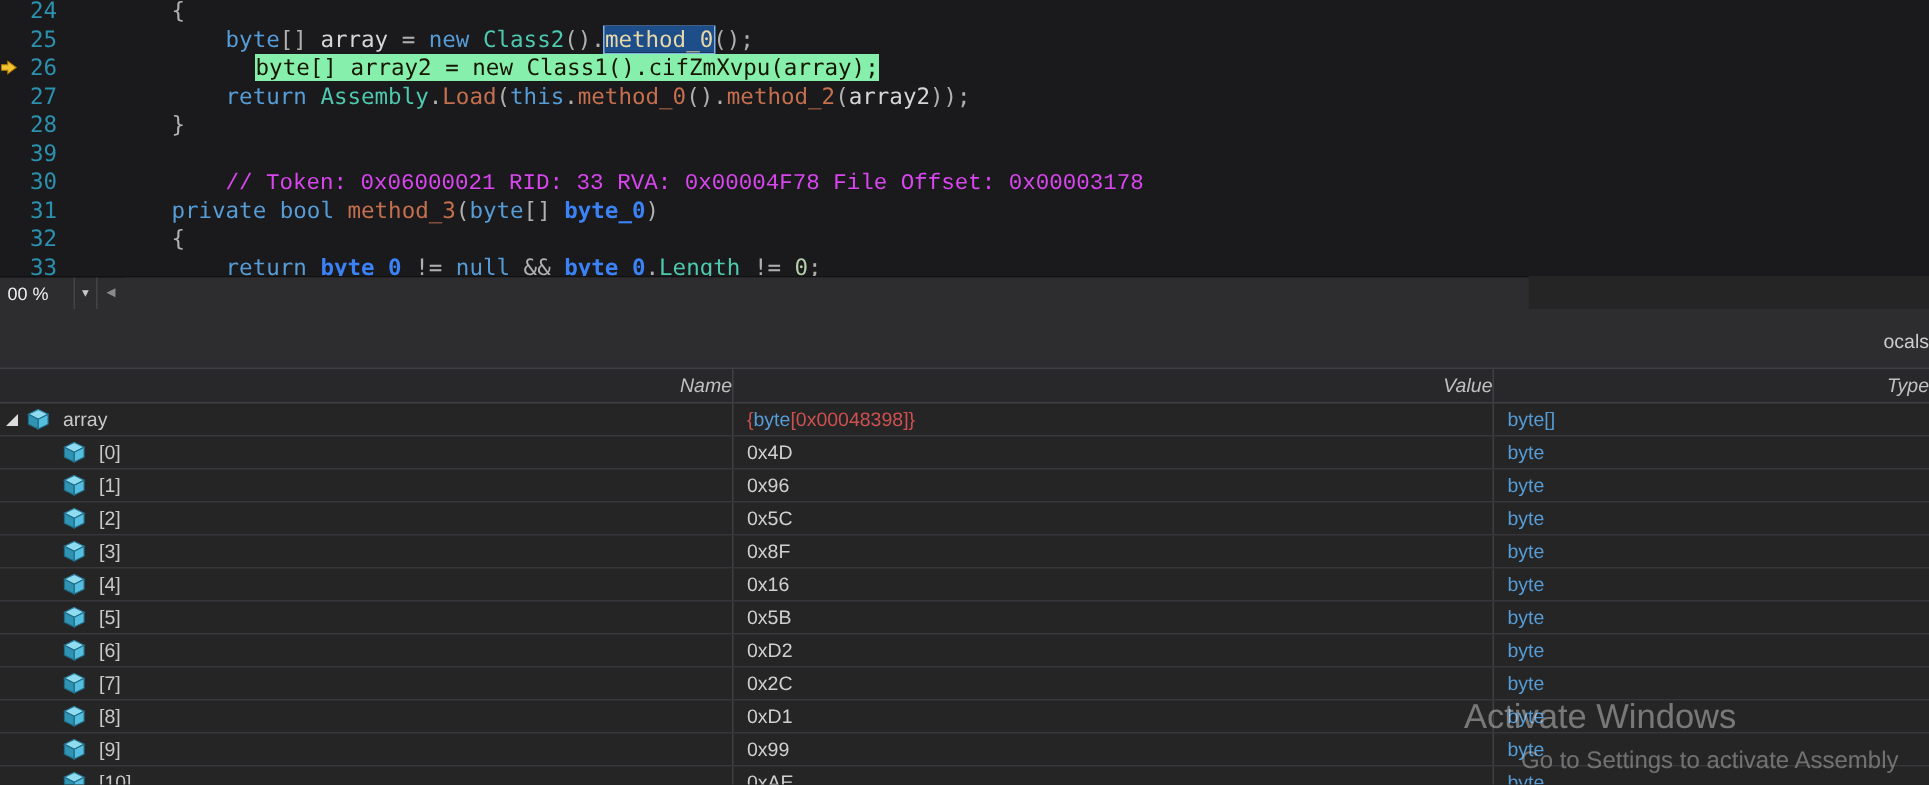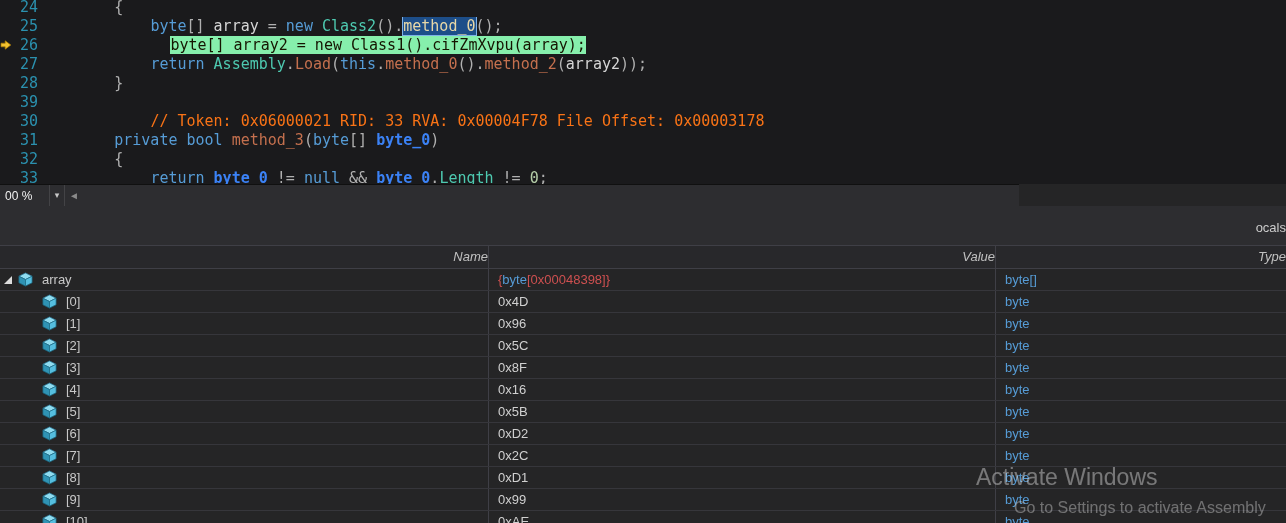--- a/index.html
+++ b/index.html
@@ -23,21 +23,21 @@
   .glyph svg{position:absolute;left:0;top:3px;}
   .lnum{flex:1;text-align:right;padding-right:4px;color:#2b91af;}
   .code{flex:1;white-space:pre;color:#b0b0b0;overflow:hidden;}
 
   .tk-kw{color:#569cd6;}
   .tk-type{color:#4ec9b0;}
   .tk-method{color:#c4704e;}
   .tk-local{color:#d6d6d6;}
   .tk-param{color:#3b82f6;font-weight:bold;}
   .tk-punct{color:#b0b0b0;}
-  .tk-comment{color:#f97316;}
+  .tk-comment{color:#d946ef;font-family:Liberation Mono, monospace;}
   .tk-number{color:#b5cea8;}
   .tk-prop{color:#4ec9b0;}
   .tk-hl{color:#151500;}
   .hl{background:#86efac;margin-left:20px;}
   .tk-selbox{background:#1d4e89;box-shadow:0 0 0 1px #7fb2e8;color:#e8d8a8;}
 
   
   #hscroll{
     position:absolute;left:0;top:184px;width:1019px;height:22px;
     background:#2d2d30;border-top:1px solid #101010;box-sizing:border-box;

